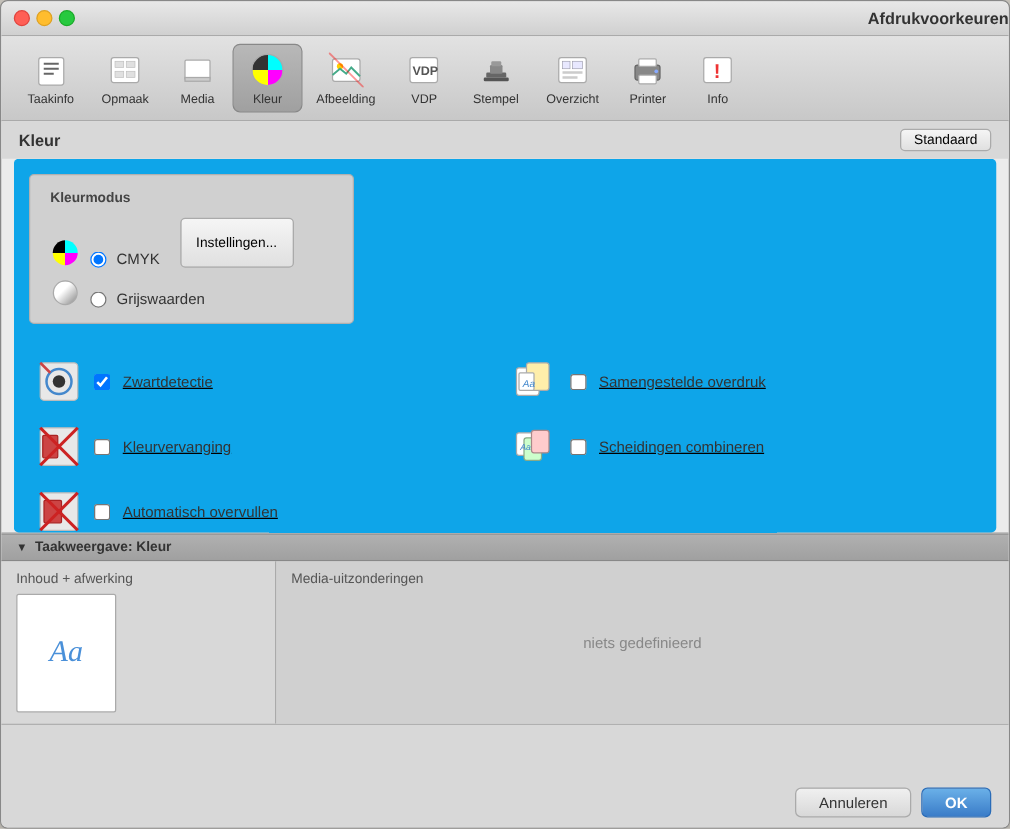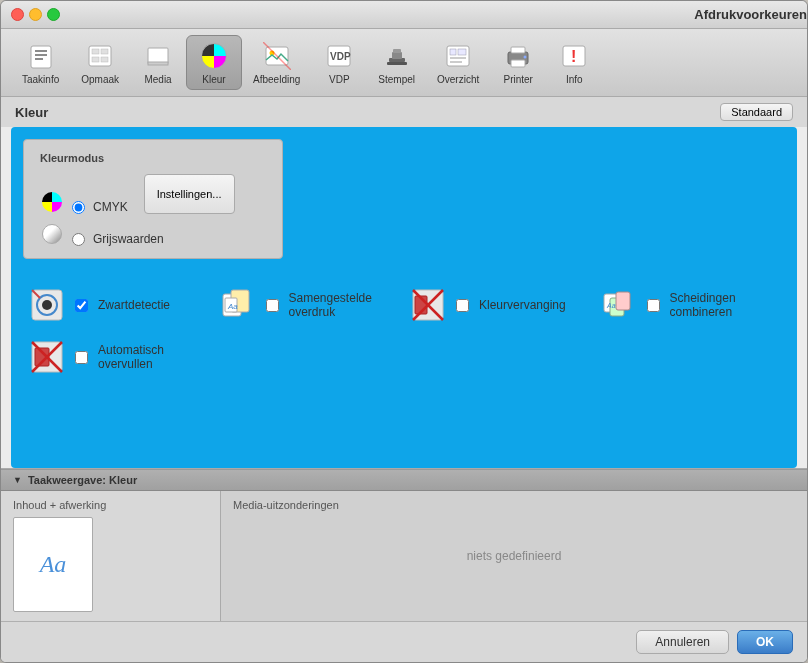--- a/index.html
+++ b/index.html
@@ -167,23 +167,24 @@
       background: linear-gradient(to bottom, #f5f5f5, #e0e0e0);
       border: 1px solid #aaa;
       border-radius: 4px;
       padding: 13px 12px;
       font-size: 11px;
       cursor: pointer;
       margin-left: 8px;
     }
     .options-grid {
       display: grid;
-      grid-template-columns: 1fr 1fr 1fr 1fr;
+      grid-template-columns: 1fr 1fr;
       gap: 0;
       margin-top: 4px;
+      text-decoration: underline;
     }
     .option-row {
       display: flex;
       align-items: center;
       gap: 10px;
       padding: 8px 6px;
     }
     .option-icon {
       width: 36px;
       height: 36px;
@@ -267,20 +268,21 @@
       flex-shrink: 0;
     }
     .footer-btn {
       background: linear-gradient(to bottom, #f0f0f0, #d8d8d8);
       border: 1px solid #aaa;
       border-radius: 5px;
       padding: 4px 18px;
       font-size: 12px;
       cursor: pointer;
       color: #333;
+      margin-top: 42px;
     }
     .footer-btn-primary {
       background: linear-gradient(to bottom, #6ab0e8, #3a7cc8);
       border: 1px solid #2a6cb8;
       color: white;
       font-weight: bold;
     }
   </style>
 </head>
 <body>

